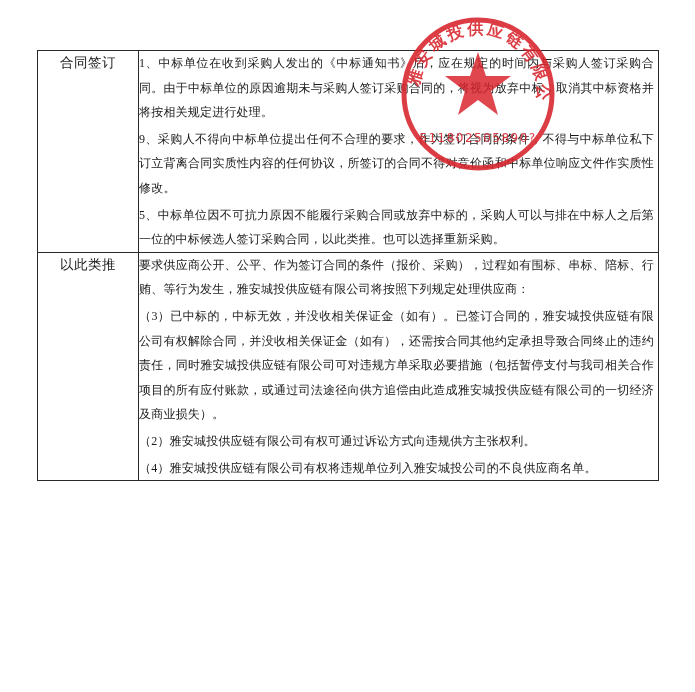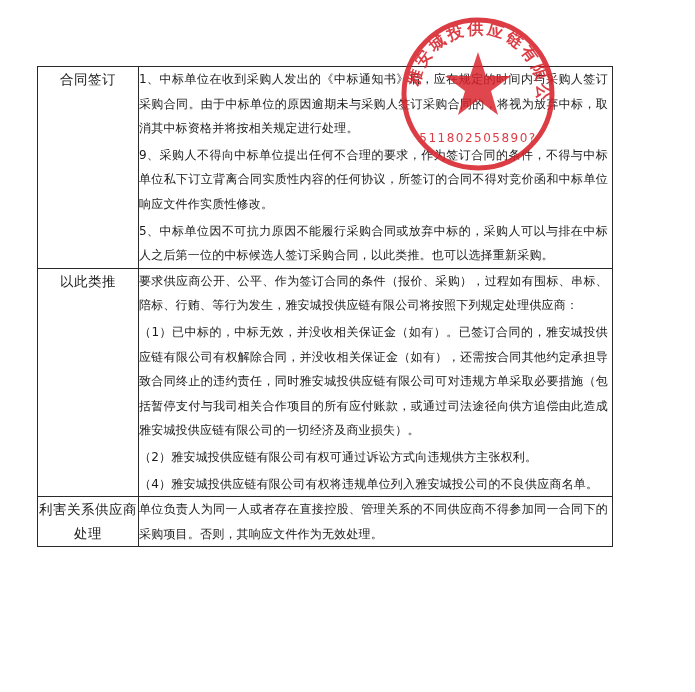--- a/index.html
+++ b/index.html
@@ -17,24 +17,25 @@
   }
   .page {
     position: relative;
     width: 695px;
     height: 692px;
     box-sizing: border-box;
   }
   table.doc-table {
     position: absolute;
     left: 37px;
-    top: 66px;
-    width: 576px;
+    top: 50px;
+    width: 622px;
     border-collapse: collapse;
     table-layout: fixed;
+    font-family: Liberation Serif, serif;
   }
   table.doc-table td {
     border: 1px solid #2a2a2a;
     vertical-align: top;
     padding: 0;
   }
   td.label-cell {
     width: 100px;
     text-align: center;
     vertical-align: middle;
@@ -81,29 +82,23 @@
         <td class="body-cell">
           <p class="para">1、中标单位在收到采购人发出的《中标通知书》后，应在规定的时间内与采购人签订采购合同。由于中标单位的原因逾期未与采购人签订采购合同的，将视为放弃中标，取消其中标资格并将按相关规定进行处理。</p>
           <p class="para">9、采购人不得向中标单位提出任何不合理的要求，作为签订合同的条件，不得与中标单位私下订立背离合同实质性内容的任何协议，所签订的合同不得对竞价函和中标单位响应文件作实质性修改。</p>
           <p class="para last">5、中标单位因不可抗力原因不能履行采购合同或放弃中标的，采购人可以与排在中标人之后第一位的中标候选人签订采购合同，以此类推。也可以选择重新采购。</p>
         </td>
       </tr>
       <tr>
         <td class="label-cell">以此类推</td>
         <td class="body-cell">
           <p class="para">要求供应商公开、公平、作为签订合同的条件（报价、采购），过程如有围标、串标、陪标、行贿、等行为发生，雅安城投供应链有限公司将按照下列规定处理供应商：</p>
-          <p class="para">（1）已中标的，中标无效，并没收相关保证金（如有）。已签订合同的，雅安城投供应链有限公司有权解除合同，并没收相关保证金（如有），还需按合同其他约定承担导致合同终止的违约责任，同时雅安城投供应链有限公司可对违规方单采取必要措施（包括暂停支付与我司相关合作项目的所有应付账款，或通过司法途径向供方追偿由此造成雅安城投供应链有限公司的一切经济及商业损失）。</p>
+          <p class="para">（3）已中标的，中标无效，并没收相关保证金（如有）。已签订合同的，雅安城投供应链有限公司有权解除合同，并没收相关保证金（如有），还需按合同其他约定承担导致合同终止的违约责任，同时雅安城投供应链有限公司可对违规方单采取必要措施（包括暂停支付与我司相关合作项目的所有应付账款，或通过司法途径向供方追偿由此造成雅安城投供应链有限公司的一切经济及商业损失）。</p>
           <p class="para">（2）雅安城投供应链有限公司有权可通过诉讼方式向违规供方主张权利。</p>
           <p class="para last">（4）雅安城投供应链有限公司有权将违规单位列入雅安城投公司的不良供应商名单。</p>
-        </td>
-      </tr>
-      <tr>
-        <td class="label-cell">利害关系供应商处理</td>
-        <td class="body-cell">
-          <p class="para last">单位负责人为同一人或者存在直接控股、管理关系的不同供应商不得参加同一合同下的采购项目。否则，其响应文件作为无效处理。</p>
         </td>
       </tr>
     </tbody>
   </table>
 
   <div class="seal">
     <svg width="172" height="172" viewBox="0 0 172 172" xmlns="http://www.w3.org/2000/svg">
       <defs>
         <path id="arcpath" d="M 26,86 A 60,60 0 0 1 146,86" fill="none"></path>
       </defs>

